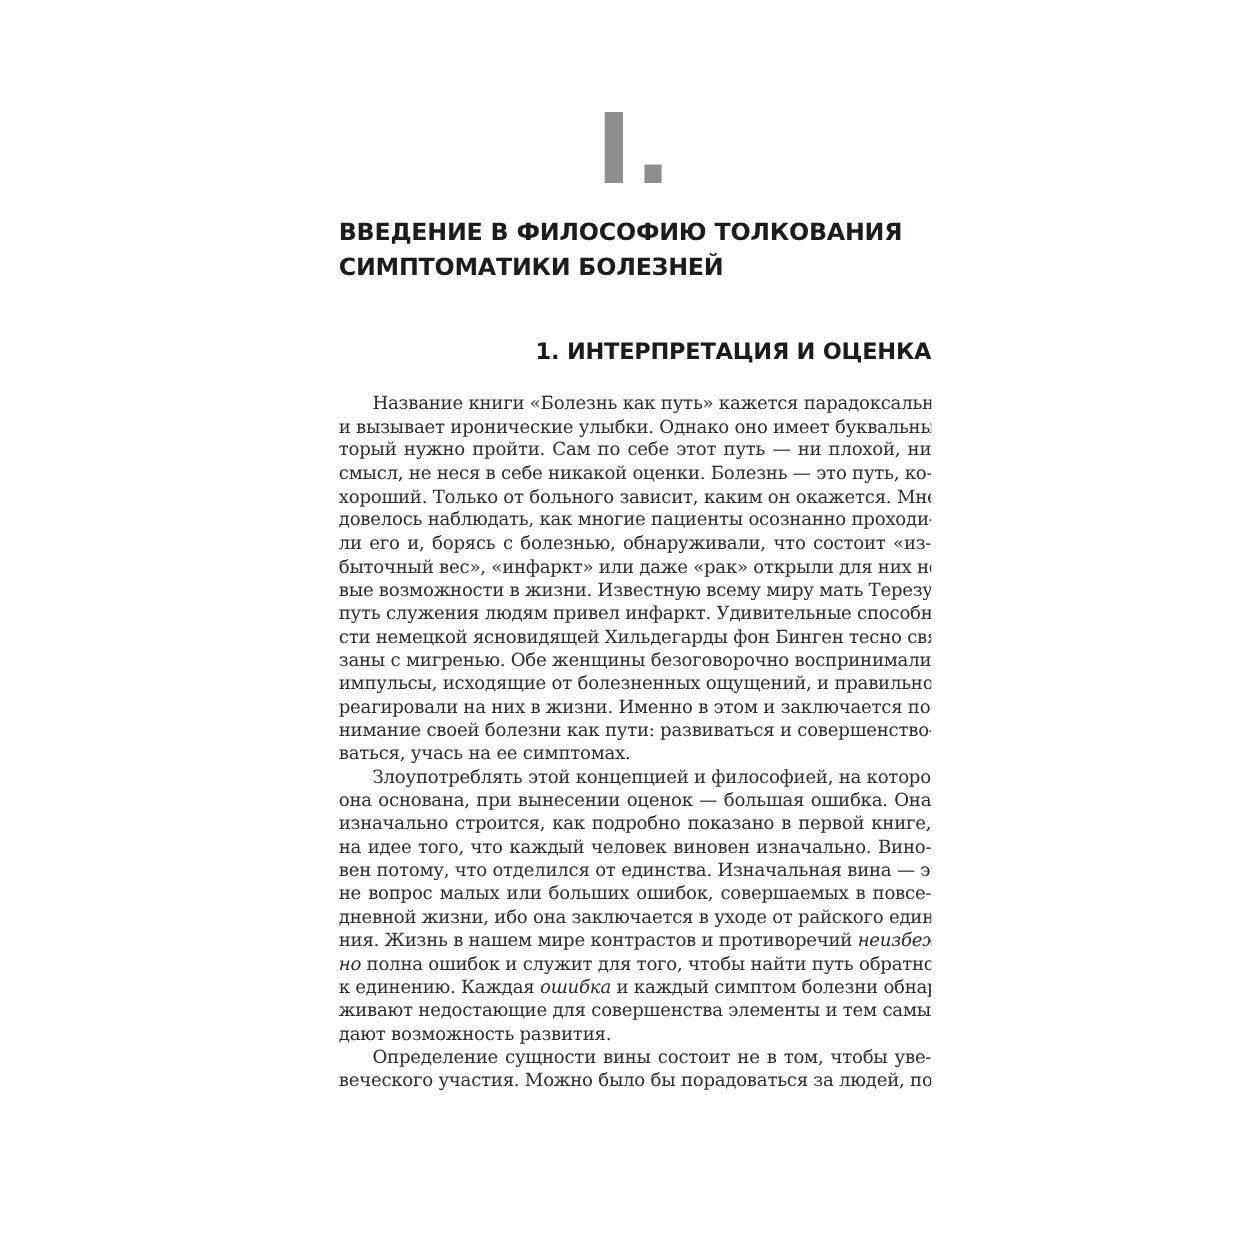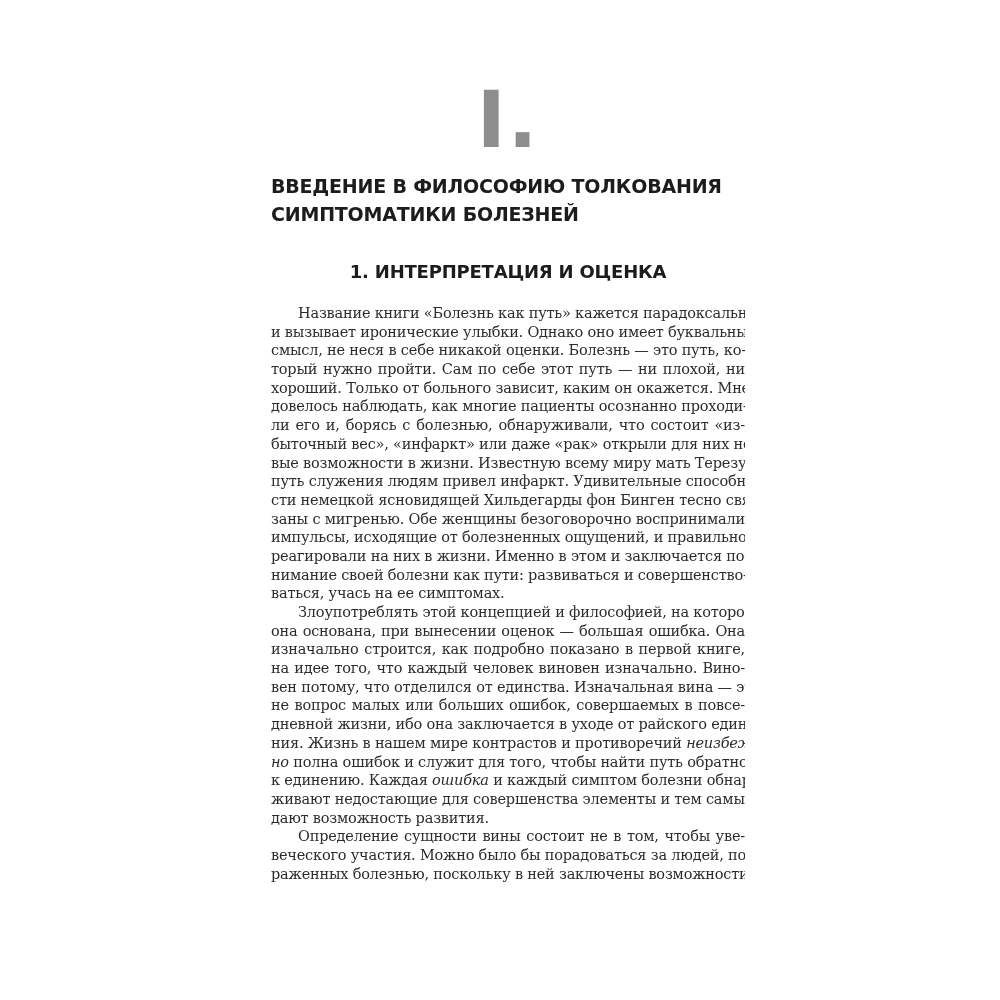--- a/index.html
+++ b/index.html
@@ -35,22 +35,22 @@
   .chapter-title {
     margin-top: 17px;
     font-family: "DejaVu Sans", sans-serif;
     font-weight: bold;
     font-size: 19px;
     line-height: 28px;
     color: #1d1c1a;
     letter-spacing: -0.2px;
   }
   .section-title {
-    margin-top: 32px;
-    text-align: center;
+    margin-top: 42px;
+    text-align: right;
     font-family: "DejaVu Sans", sans-serif;
     font-weight: bold;
     font-size: 18px;
     line-height: 24px;
     color: #1d1c1a;
     letter-spacing: -0.2px;
   }
   .body-text {
     margin-top: 20px;
     color: #2e2c2a;
@@ -81,22 +81,22 @@
     <div class="chapter-number">I.</div>
     <div class="chapter-title">
       <div>ВВЕДЕНИЕ В ФИЛОСОФИЮ ТОЛКОВАНИЯ</div>
       <div>СИМПТОМАТИКИ БОЛЕЗНЕЙ</div>
     </div>
     <div class="section-title">1. ИНТЕРПРЕТАЦИЯ И ОЦЕНКА</div>
     <div class="body-text">
         <div class="paragraph">
           <div class="line first"><span>Название книги «Болезнь как путь» кажется парадоксальным</span></div>
           <div class="line"><span>и вызывает иронические улыбки. Однако оно имеет буквальный</span></div>
+          <div class="line"><span>торый нужно пройти. Сам по себе этот путь — ни плохой, ни</span></div>
           <div class="line"><span>смысл, не неся в себе никакой оценки. Болезнь — это путь, ко-</span></div>
-          <div class="line"><span>торый нужно пройти. Сам по себе этот путь — ни плохой, ни</span></div>
           <div class="line"><span>хороший. Только от больного зависит, каким он окажется. Мне</span></div>
           <div class="line"><span>довелось наблюдать, как многие пациенты осознанно проходи-</span></div>
           <div class="line"><span>ли его и, борясь с болезнью, обнаруживали, что состоит «из-</span></div>
           <div class="line"><span>быточный вес», «инфаркт» или даже «рак» открыли для них но-</span></div>
           <div class="line"><span>вые возможности в жизни. Известную всему миру мать Терезу на</span></div>
           <div class="line"><span>путь служения людям привел инфаркт. Удивительные способно-</span></div>
           <div class="line"><span>сти немецкой ясновидящей Хильдегарды фон Бинген тесно свя-</span></div>
           <div class="line"><span>заны с мигренью. Обе женщины безоговорочно воспринимали</span></div>
           <div class="line"><span>импульсы, исходящие от болезненных ощущений, и правильно</span></div>
           <div class="line"><span>реагировали на них в жизни. Именно в этом и заключается по-</span></div>
@@ -113,17 +113,16 @@
           <div class="line"><span>дневной жизни, ибо она заключается в уходе от райского едине-</span></div>
           <div class="line"><span>ния. Жизнь в нашем мире контрастов и противоречий </span><em>неизбеж-</em></div>
           <div class="line"><em>но</em><span> полна ошибок и служит для того, чтобы найти путь обратно</span></div>
           <div class="line"><span>к единению. Каждая </span><em>ошибка</em><span> и каждый симптом болезни обнару-</span></div>
           <div class="line"><span>живают недостающие для совершенства элементы и тем самым</span></div>
           <div class="line last"><span>дают возможность развития.</span></div>
         </div>
         <div class="paragraph">
           <div class="line first"><span>Определение сущности вины состоит не в том, чтобы уве-</span></div>
           <div class="line"><span>веческого участия. Можно было бы порадоваться за людей, по-</span></div>
-          <div class="line last"><span>раженных болезнью, поскольку в ней заключены возможности</span></div>
         </div>
       </div>
   </div>
 </div>
 
 </body></html>

